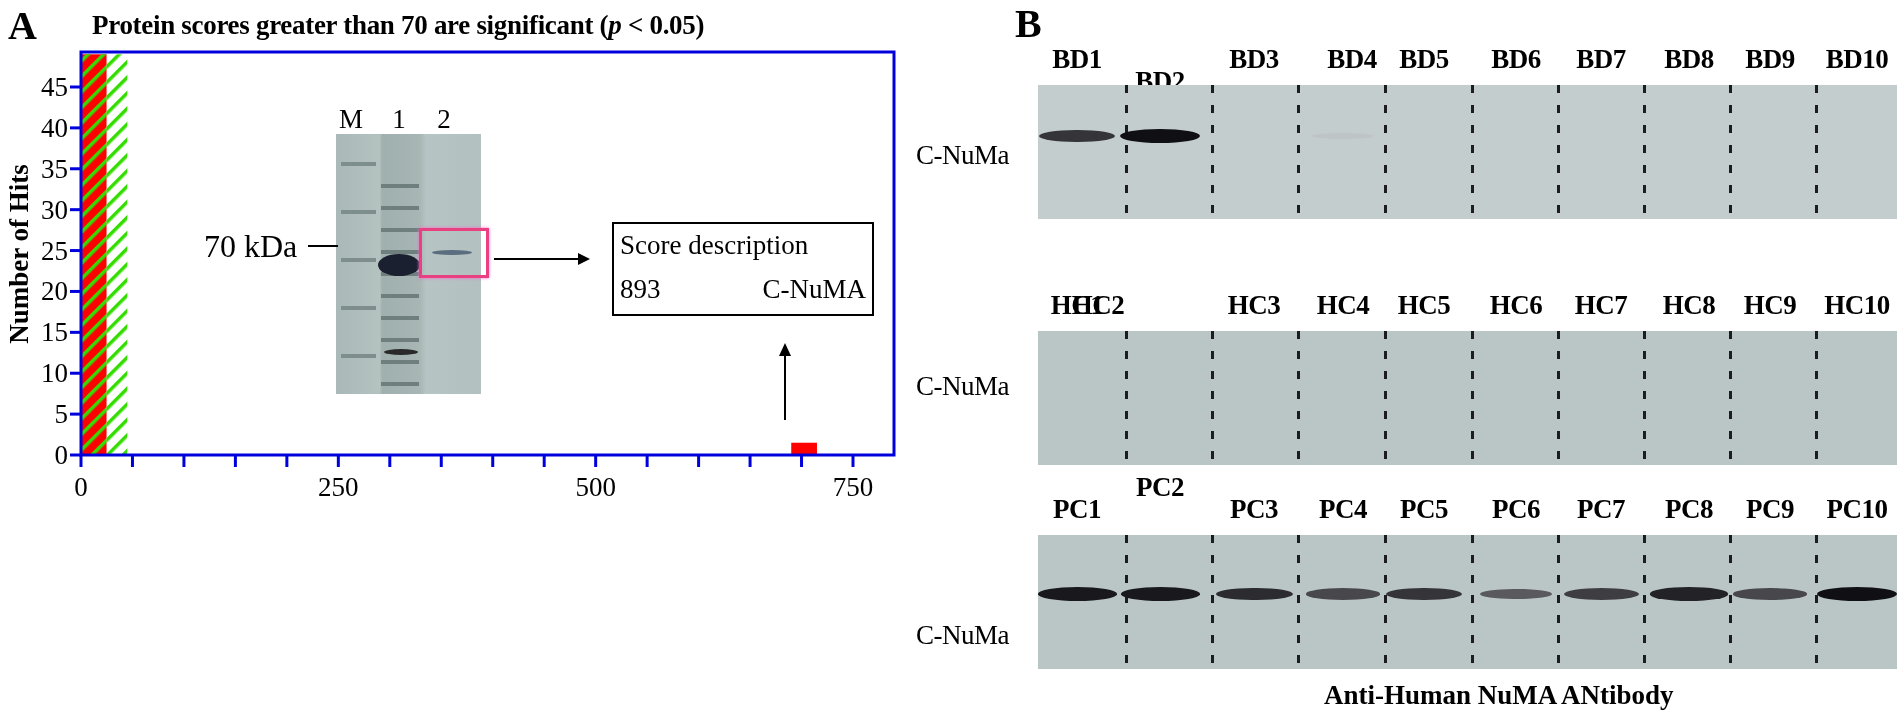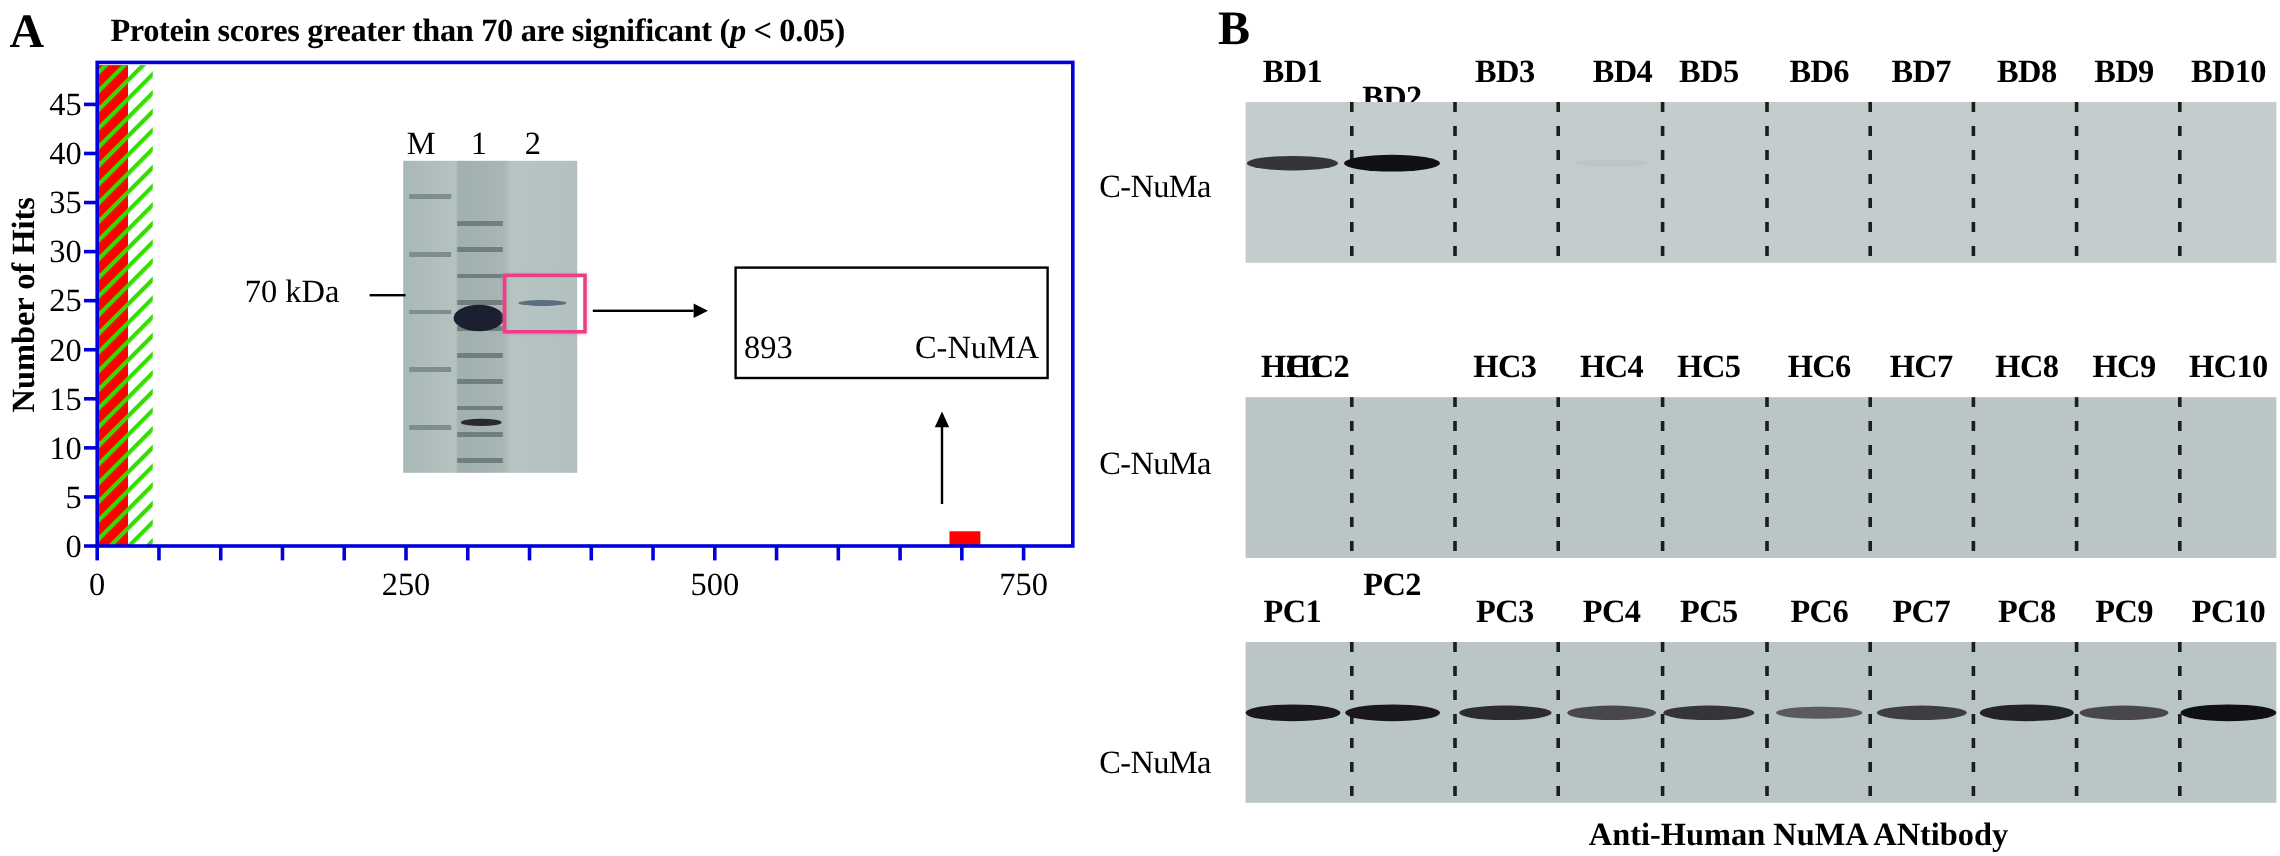--- a/index.html
+++ b/index.html
@@ -91,27 +91,28 @@
   <div class="abs" style="left:93px; top:0; width:30px; text-align:center; font-size:27px;">2</div>
   <div class="abs" style="left:0; top:30px; width:145px; height:260px; background:linear-gradient(to right,#a9b9b7 0,#b4c2c0 30%,#9fb0ae 32%,#a8b6b4 58%,#b6c4c3 62%,#b2c0bf 100%);">
     <div class="abs" style="left:5px; top:0; width:35px; height:260px; background:repeating-linear-gradient(to bottom, transparent 0 28px, #7d8e8c 28px 32px, transparent 32px 48px);"></div>
     <div class="abs" style="left:45px; top:40px; width:38px; height:218px; background:repeating-linear-gradient(to bottom, transparent 0 10px, #6f7f7e 10px 14px, transparent 14px 22px);"></div>
     <div class="abs band" style="left:42px; top:120px; width:42px; height:22px; background:#1a2030;"></div>
     <div class="abs band" style="left:48px; top:215px; width:34px; height:6px; background:#2a2a2a;"></div>
     <div class="abs band" style="left:96px; top:116px; width:40px; height:5px; background:#5a6e80;"></div>
   </div>
   <div class="abs" style="left:83px; top:124px; width:64px; height:44px; border:3px solid #e84080; box-shadow:0 0 3px #ff66cc;"></div>
 </div>
-<div class="abs" style="left:204px; top:228px; font-size:27px;text-align:center;">70 kDa</div>
+<div class="abs" style="left:204px; top:228px; font-size:32px;text-align:center;">70 kDa</div>
 <div class="abs" style="left:308px; top:245px; width:30px; height:2px; background:#000;"></div>
 
 <div class="abs" style="left:494px; top:258px; width:84px; height:2px; background:#000;"></div>
 <div class="abs" style="left:578px; top:253px; width:0; height:0; border-left:12px solid #000; border-top:6px solid transparent; border-bottom:6px solid transparent;"></div>
 
 <div class="abs" style="left:612px; top:222px; width:262px; height:94px; border:2px solid #000; box-sizing:border-box; font-size:27px;">
+  <div class="abs" style="left:6px; top:6px;">Score description</div>
   <div class="abs" style="left:6px; top:50px;">893</div>
   <div class="abs" style="right:6px; top:50px;">C-NuMA</div>
 </div>
 <div class="abs" style="left:784px; top:355px; width:2px; height:65px; background:#000;"></div>
 <div class="abs" style="left:779px; top:343px; width:0; height:0; border-bottom:13px solid #000; border-left:6px solid transparent; border-right:6px solid transparent;"></div>
 
 <div class="abs panel-letter" style="left:1015px; top:4px;">B</div>
 
 <div id="blots-root">
     <div class="abs lane-label" style="left: 1032px; width: 90px; top: 44px;">BD1</div>

